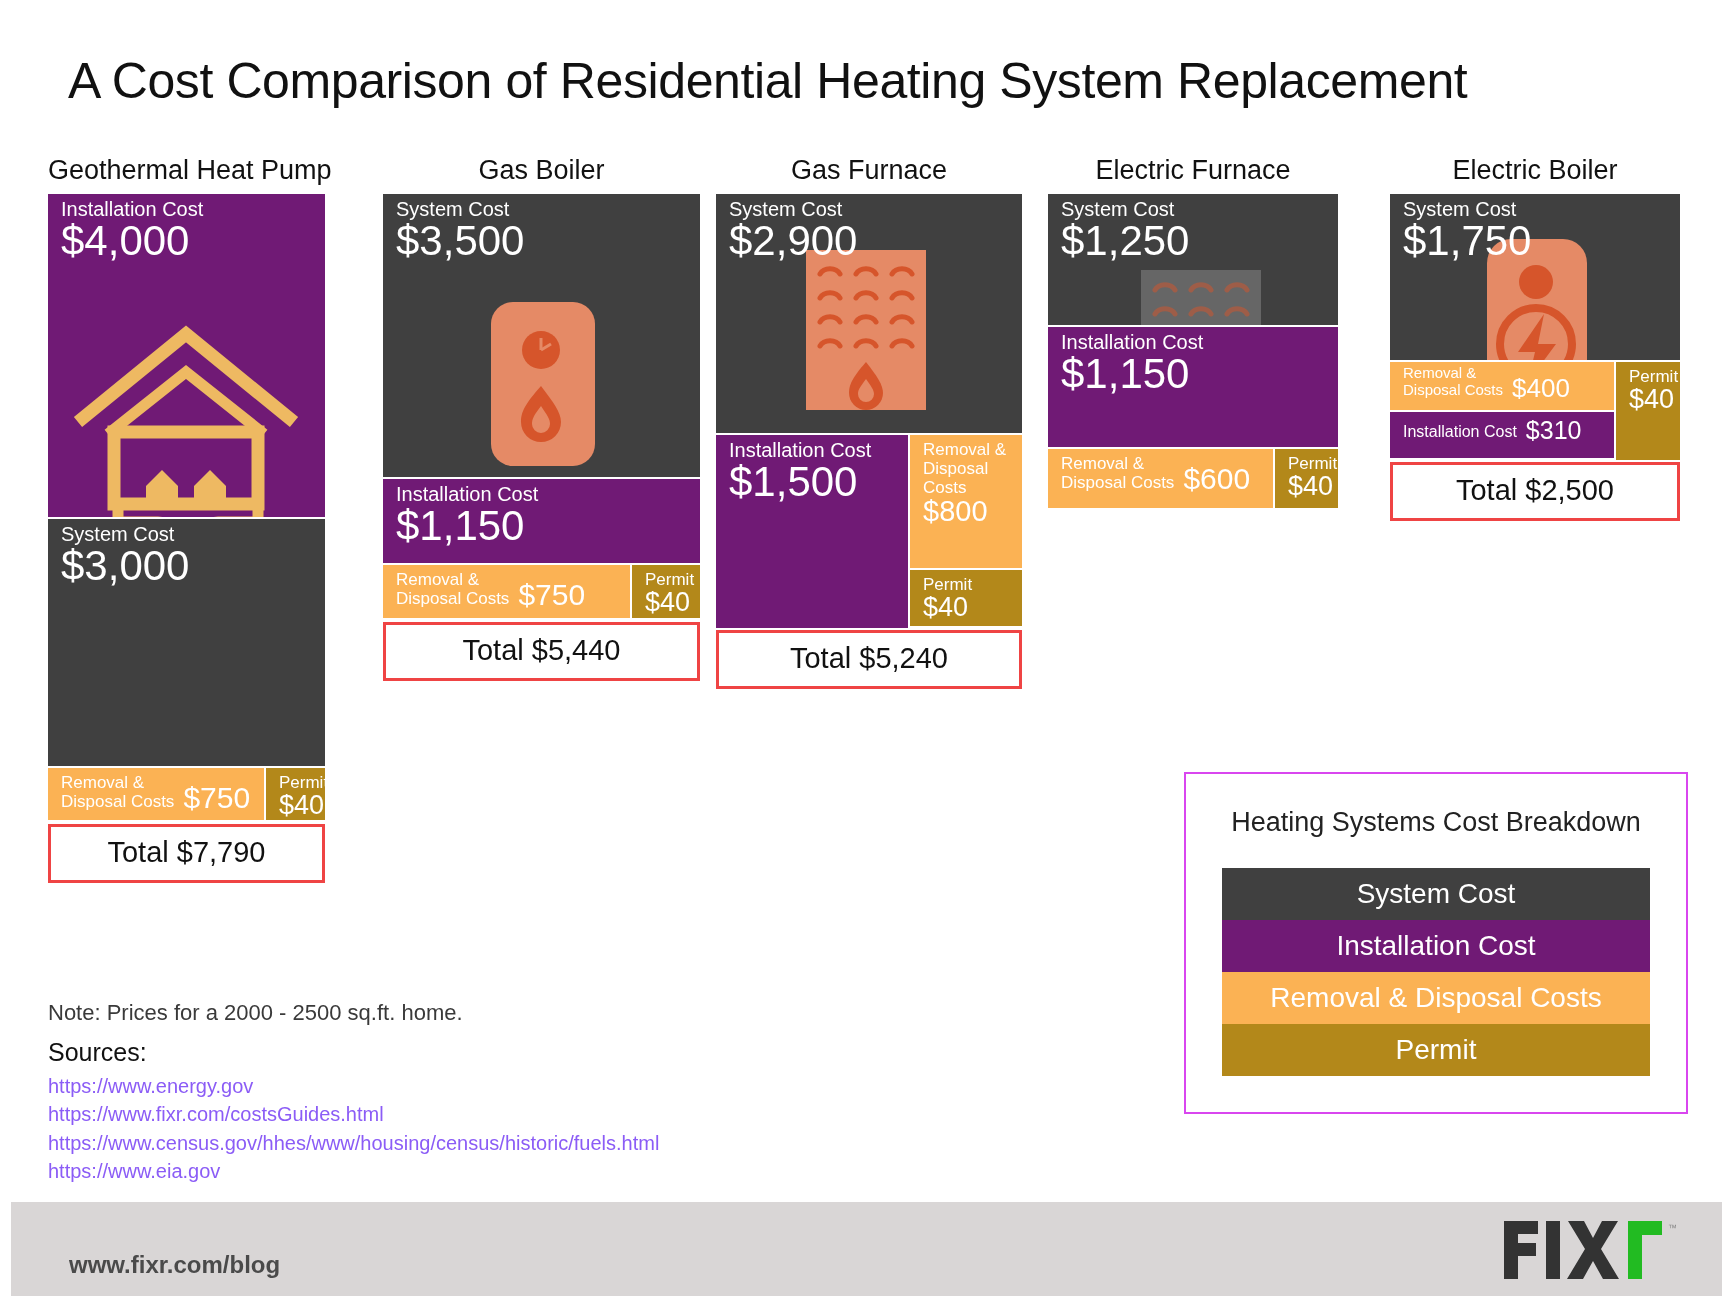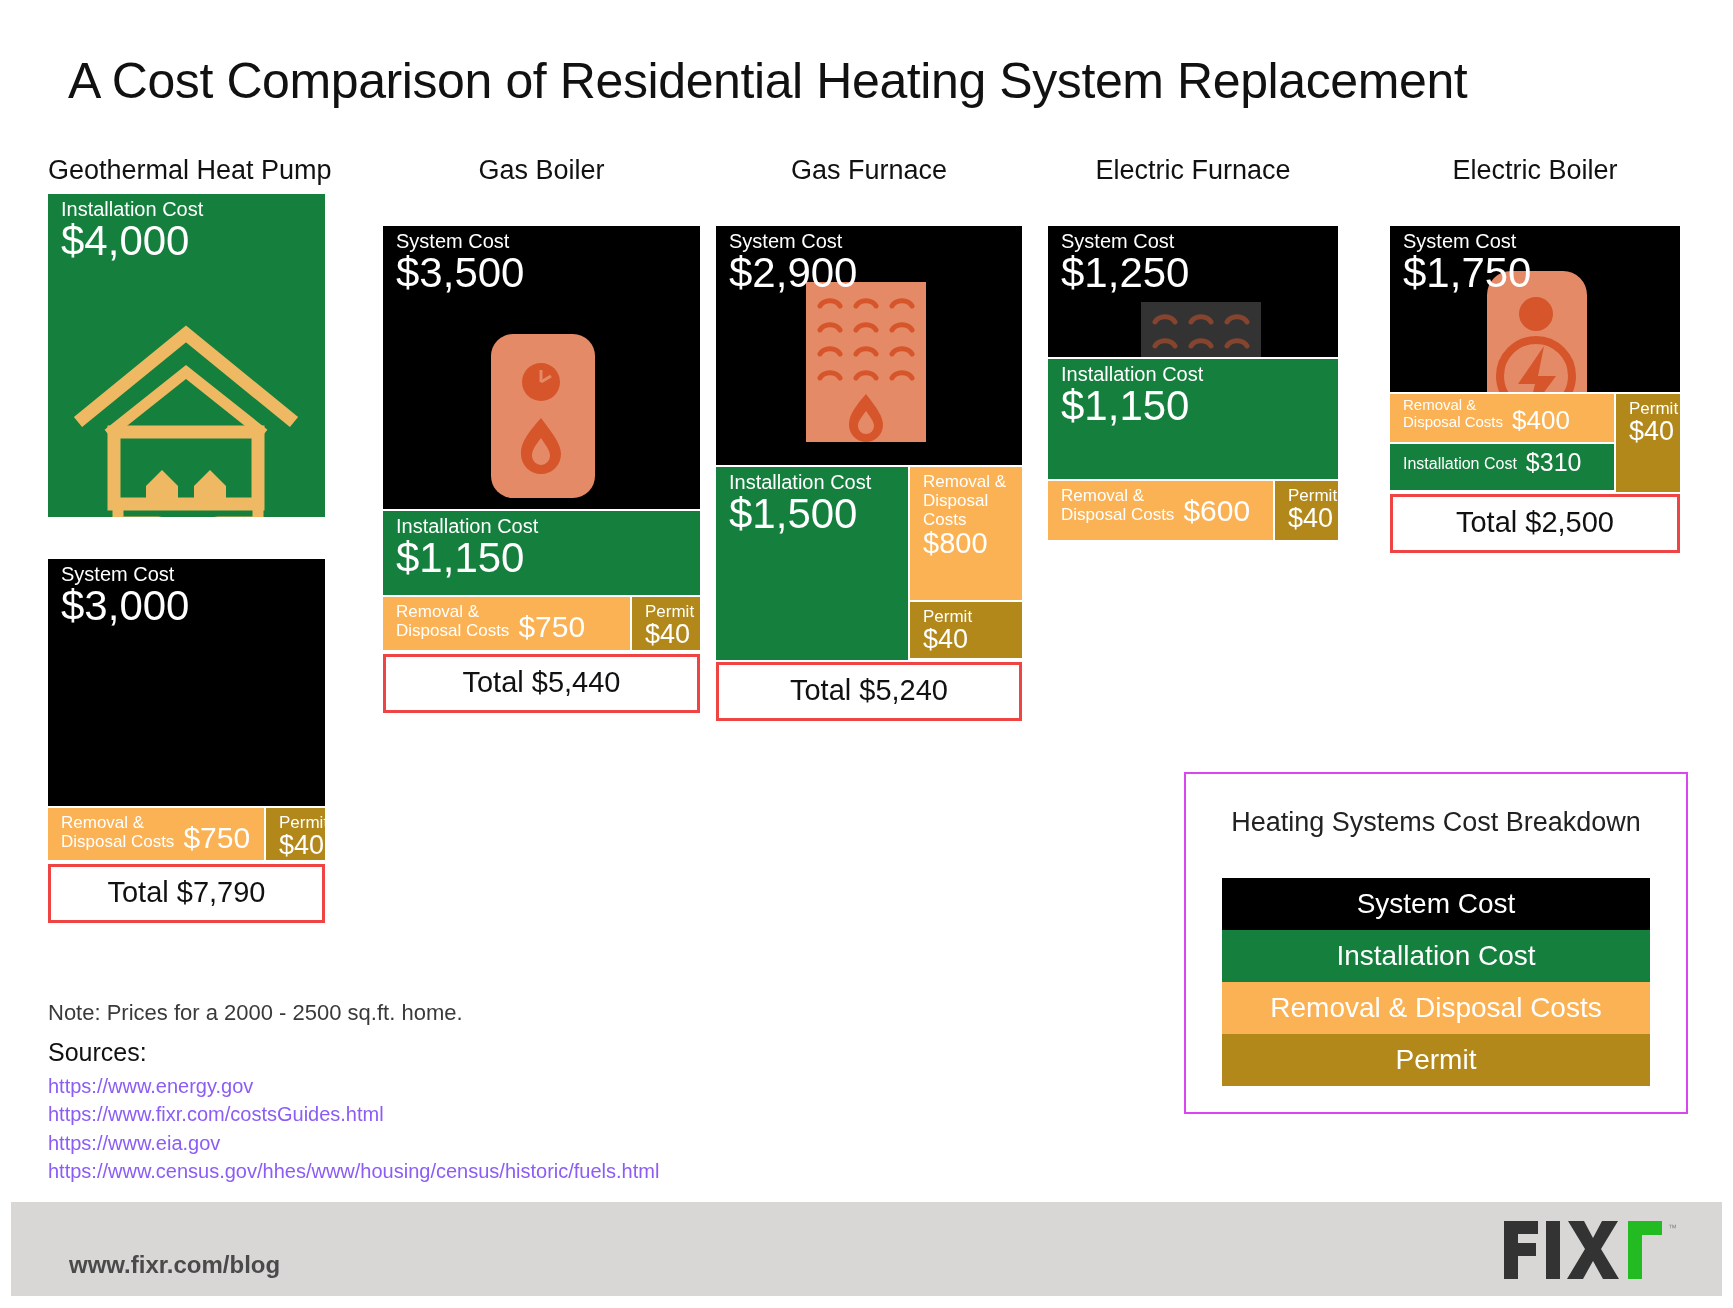--- a/index.html
+++ b/index.html
@@ -44,22 +44,22 @@
   .seg.small .amt { font-size: 30px; }
 
   
   .inline-row {
     display: flex; align-items: flex-end; gap: 9px;
     padding: 5px 0 0 13px; position: relative; z-index: 3;
   }
   .inline-row .l2 { font-size: 17px; line-height: 1.12; white-space: pre-line; }
   .inline-row .v2 { font-size: 30px; line-height: 1.0; position: relative; top: 2px; }
 
-  .c-system  { background: #000000; margin-top: 40px; }
-  .c-install { background: #15803d; }
+  .c-system  { background: #404040; }
+  .c-install { background: #701a75; }
   .c-removal { background: #fbb254; }
   .c-permit  { background: #b3881a; }
 
   .row2 { display: flex; width: 100%; }
 
   .total-box {
     border: 3px solid #ef4444; background: #fff; color: #111;
     font-size: 29px; text-align: center; padding: 9px 0 11px 0;
     margin-top: 2px; white-space: nowrap;
   }
@@ -337,22 +337,22 @@
 
       <div class="total-box">Total $2,500</div>
     </div>
   </div>
 
   <div class="note">Note: Prices for a 2000 - 2500 sq.ft. home.</div>
   <div class="src-title">Sources:</div>
   <div class="src-list">
     <div>https://www.energy.gov</div>
     <div>https://www.fixr.com/costsGuides.html</div>
+    <div>https://www.census.gov/hhes/www/housing/census/historic/fuels.html</div>
     <div>https://www.eia.gov</div>
-    <div>https://www.census.gov/hhes/www/housing/census/historic/fuels.html</div>
   </div>
 
   <div class="legend">
     <div class="legend-title">Heating Systems Cost Breakdown</div>
     <div class="legend-rows">
       <div class="legend-row c-system">System Cost</div>
       <div class="legend-row c-install">Installation  Cost</div>
       <div class="legend-row c-removal">Removal &amp; Disposal Costs</div>
       <div class="legend-row c-permit">Permit</div>
     </div>

